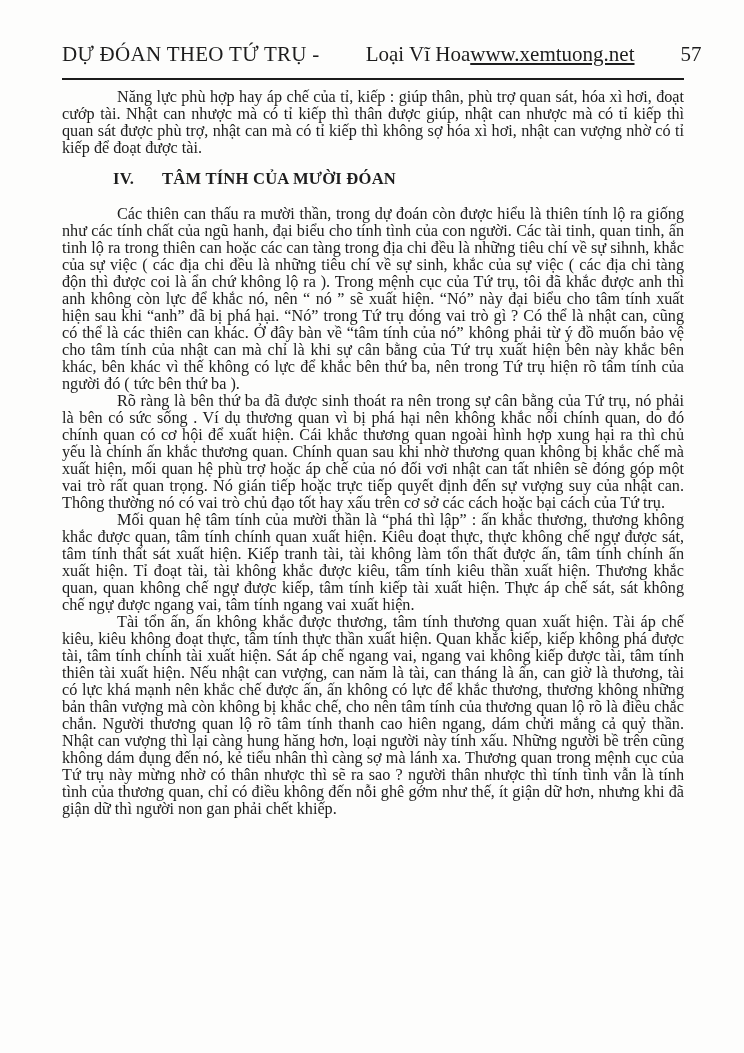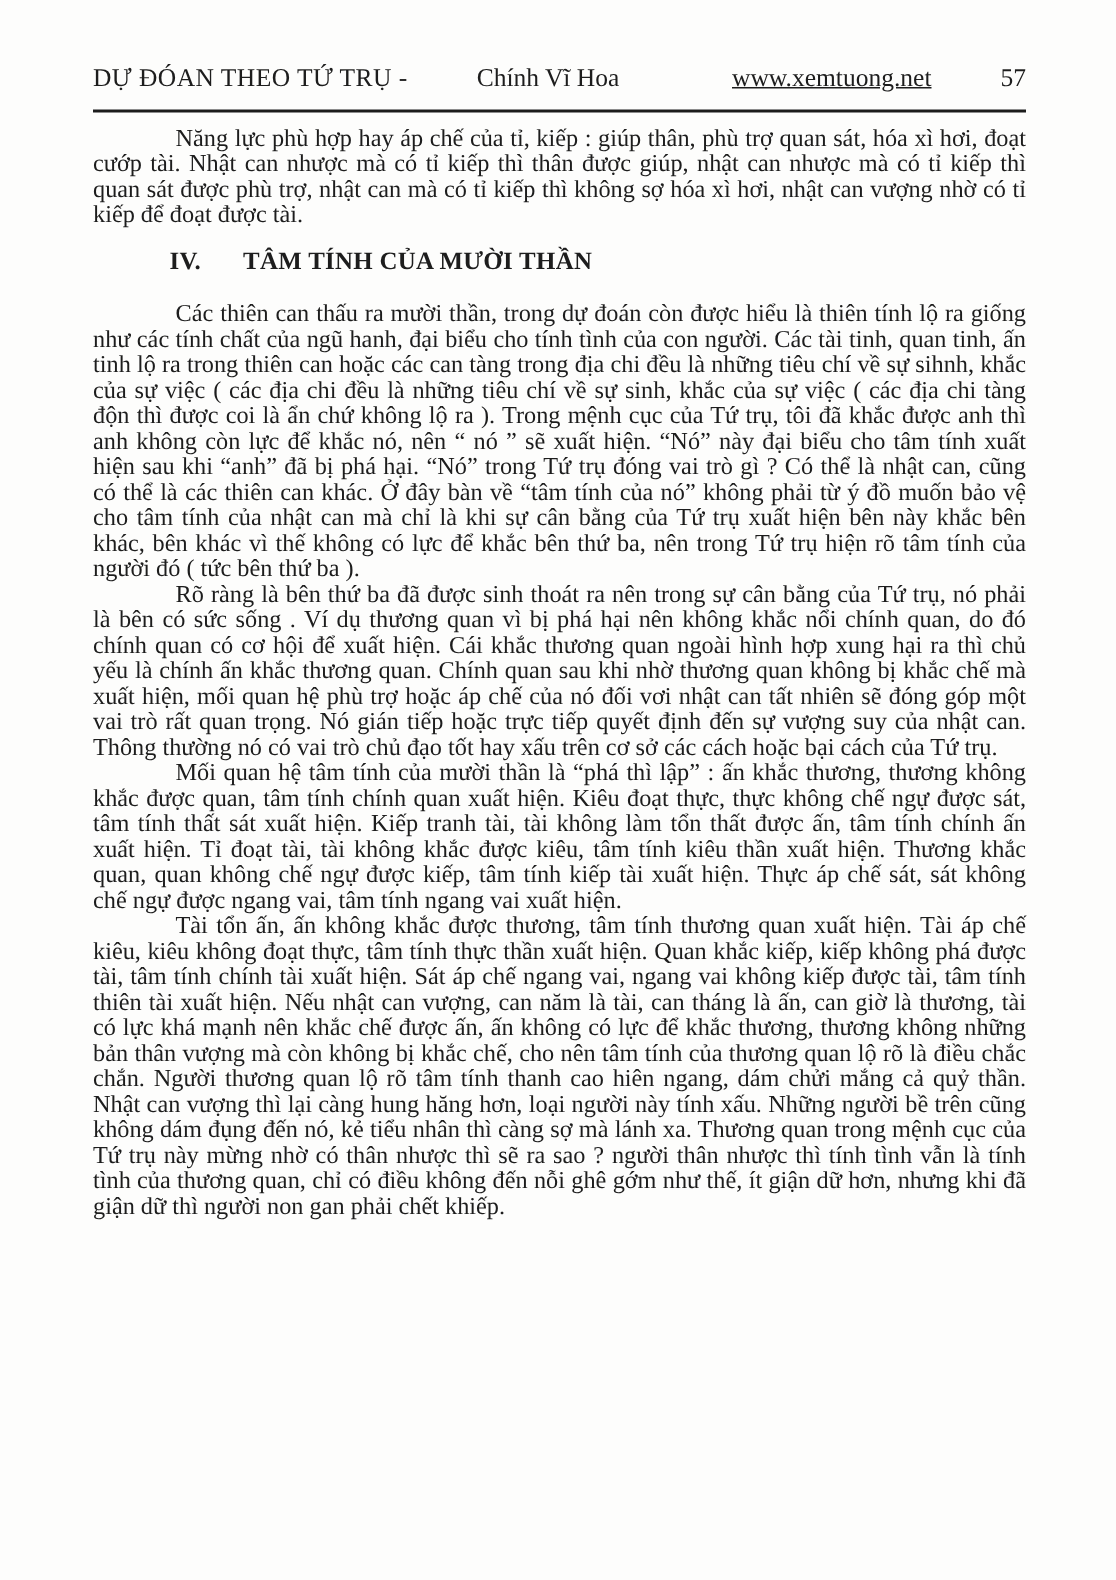--- a/index.html
+++ b/index.html
@@ -14,21 +14,21 @@
     box-sizing: border-box;
     background: #fdfdfc;
     color: #1d1d1d;
     font-family: "Liberation Serif", serif;
     padding: 42px 60px 0 62px;
     overflow: hidden;
   }
   .header {
     display: flex;
     align-items: baseline;
-    font-size: 17px;
+    font-size: 21px;
     white-space: nowrap;
   }
   .h-title {
     letter-spacing: 0.3px;
   }
   .h-author {
     margin-left: 46px;
   }
   .h-spacer { flex: 1; }
   .h-site {
@@ -63,33 +63,33 @@
     margin-right: 28px;
   }
 </style>
 </head>
 <body>
 
 <div class="page">
 
   <div class="header">
     <span class="h-title">DỰ ĐÓAN THEO TỨ TRỤ -</span>
-    <span class="h-author">Chính Vĩ Hoa</span>
+    <span class="h-author">Loại Vĩ Hoa</span>
     <span class="h-spacer"></span>
     <span class="h-site">www.xemtuong.net</span>
     <span class="h-page">57</span>
   </div>
 
   <div class="rule"></div>
 
   <div class="body-text">
     <p>Năng lực phù hợp hay áp chế của tỉ, kiếp : giúp thân, phù trợ quan sát, hóa xì hơi, đoạt cướp tài. Nhật can nhược mà có tỉ kiếp thì thân được giúp, nhật can nhược mà có tỉ kiếp thì quan sát được phù trợ, nhật can mà có tỉ kiếp thì không sợ hóa xì hơi, nhật can vượng nhờ có tỉ kiếp để đoạt được tài.</p>
 
     <div class="heading">
-      <span class="h-num">IV.</span><span class="h-text">TÂM TÍNH CỦA MƯỜI THẦN</span>
+      <span class="h-num">IV.</span><span class="h-text">TÂM TÍNH CỦA MƯỜI ĐÓAN</span>
     </div>
 
     <p>Các thiên can thấu ra mười thần, trong dự đoán còn được hiểu là thiên tính lộ ra giống như các tính chất của ngũ hanh, đại biểu cho tính tình của con người. Các tài tinh, quan tinh, ấn tinh lộ ra trong thiên can hoặc các can tàng trong địa chi đều là những tiêu chí về sự sihnh, khắc của sự việc ( các địa chi đều là những tiêu chí về sự sinh, khắc của sự việc ( các địa chi tàng độn thì được coi là ẩn chứ không lộ ra ). Trong mệnh cục của Tứ trụ, tôi đã khắc được anh thì anh không còn lực để khắc nó, nên “ nó ” sẽ xuất hiện. “Nó” này đại biểu cho tâm tính xuất hiện sau khi “anh” đã bị phá hại. “Nó” trong Tứ trụ đóng vai trò gì ? Có thể là nhật can, cũng có thể là các thiên can khác. Ở đây bàn về “tâm tính của nó” không phải từ ý đồ muốn bảo vệ cho tâm tính của nhật can mà chỉ là khi sự cân bằng của Tứ trụ xuất hiện bên này khắc bên khác, bên khác vì thế không có lực để khắc bên thứ ba, nên trong Tứ trụ hiện rõ tâm tính của người đó ( tức bên thứ ba ).</p>
     <p>Rõ ràng là bên thứ ba đã được sinh thoát ra nên trong sự cân bằng của Tứ trụ, nó phải là bên có sức sống . Ví dụ thương quan vì bị phá hại nên không khắc nổi chính quan, do đó chính quan có cơ hội để xuất hiện. Cái khắc thương quan ngoài hình hợp xung hại ra thì chủ yếu là chính ấn khắc thương quan. Chính quan sau khi nhờ thương quan không bị khắc chế mà xuất hiện, mối quan hệ phù trợ hoặc áp chế của nó đối vơi nhật can tất nhiên sẽ đóng góp một vai trò rất quan trọng. Nó gián tiếp hoặc trực tiếp quyết định đến sự vượng suy của nhật can. Thông thường nó có vai trò chủ đạo tốt hay xấu trên cơ sở các cách hoặc bại cách của Tứ trụ.</p>
     <p>Mối quan hệ tâm tính của mười thần là “phá thì lập” : ấn khắc thương, thương không khắc được quan, tâm tính chính quan xuất hiện. Kiêu đoạt thực, thực không chế ngự được sát, tâm tính thất sát xuất hiện. Kiếp tranh tài, tài không làm tổn thất được ấn, tâm tính chính ấn xuất hiện. Tỉ đoạt tài, tài không khắc được kiêu, tâm tính kiêu thần xuất hiện. Thương khắc quan, quan không chế ngự được kiếp, tâm tính kiếp tài xuất hiện. Thực áp chế sát, sát không chế ngự được ngang vai, tâm tính ngang vai xuất hiện.</p>
     <p>Tài tổn ấn, ấn không khắc được thương, tâm tính thương quan xuất hiện. Tài áp chế kiêu, kiêu không đoạt thực, tâm tính thực thần xuất hiện. Quan khắc kiếp, kiếp không phá được tài, tâm tính chính tài xuất hiện. Sát áp chế ngang vai, ngang vai không kiếp được tài, tâm tính thiên tài xuất hiện. Nếu nhật can vượng, can năm là tài, can tháng là ấn, can giờ là thương, tài có lực khá mạnh nên khắc chế được ấn, ấn không có lực để khắc thương, thương không những bản thân vượng mà còn không bị khắc chế, cho nên tâm tính của thương quan lộ rõ là điều chắc chắn. Người thương quan lộ rõ tâm tính thanh cao hiên ngang, dám chửi mắng cả quỷ thần. Nhật can vượng thì lại càng hung hăng hơn, loại người này tính xấu. Những người bề trên cũng không dám đụng đến nó, kẻ tiểu nhân thì càng sợ mà lánh xa. Thương quan trong mệnh cục của Tứ trụ này mừng nhờ có thân nhược thì sẽ ra sao ? người thân nhược thì tính tình vẫn là tính tình của thương quan, chỉ có điều không đến nỗi ghê gớm như thế, ít giận dữ hơn, nhưng khi đã giận dữ thì người non gan phải chết khiếp.</p>
   </div>
 
 </div>
 

